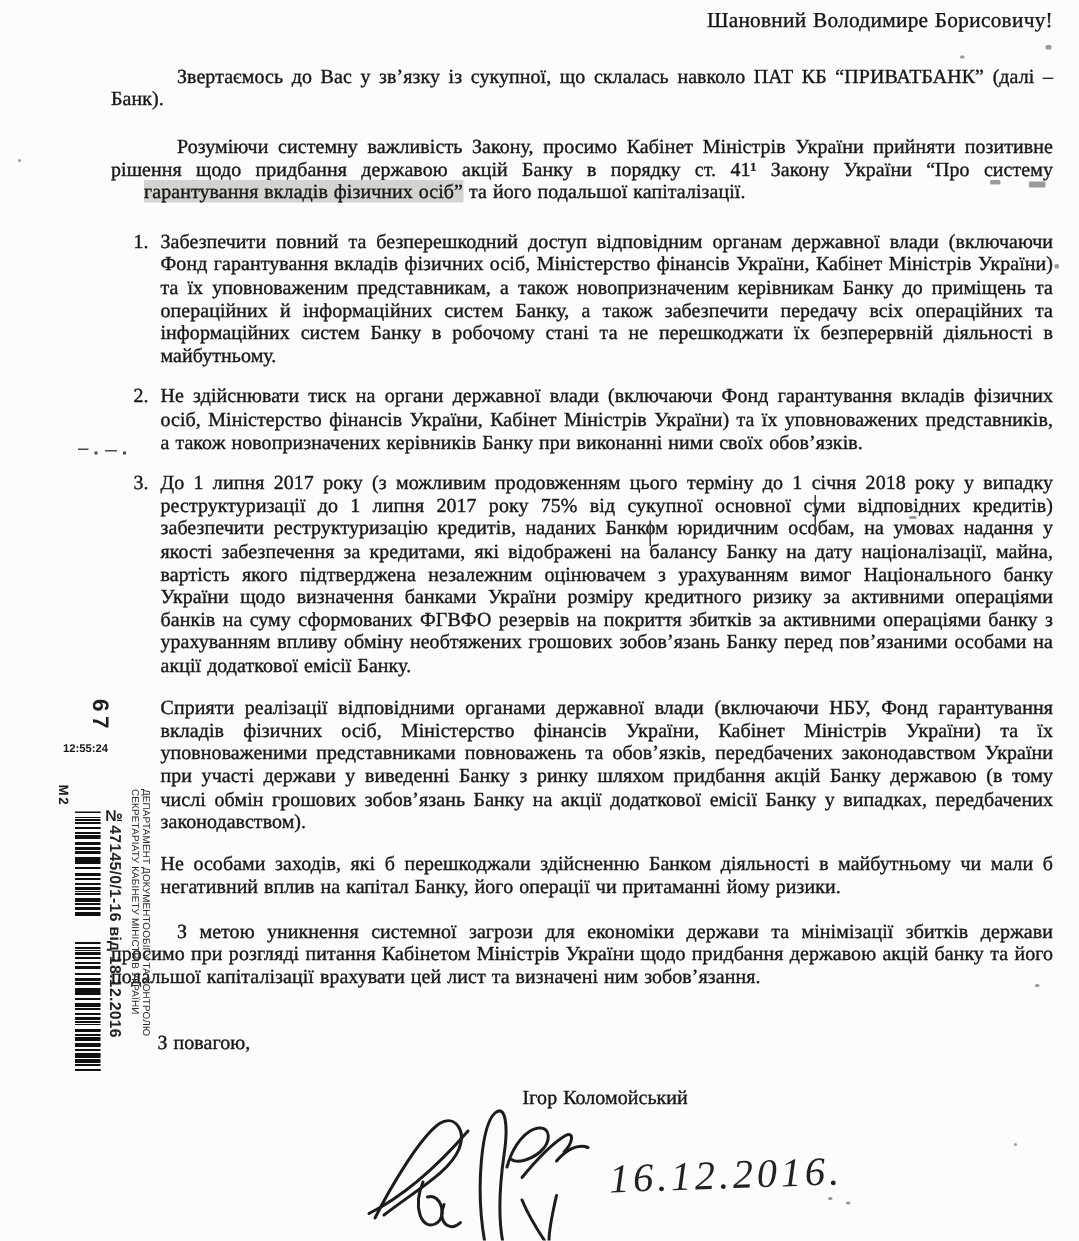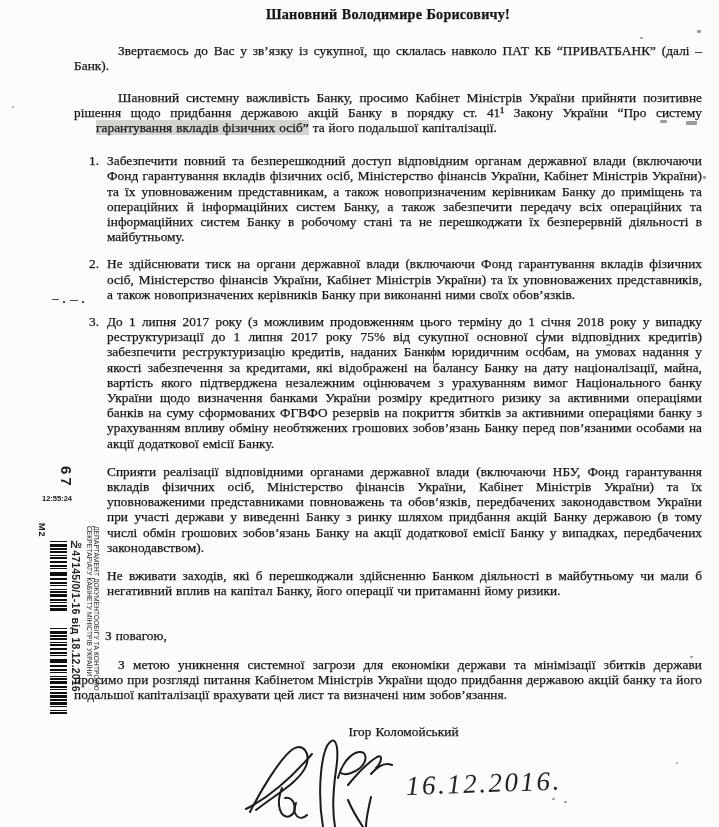--- a/index.html
+++ b/index.html
@@ -17,22 +17,22 @@
   .page{position:absolute;inset:0;}
   
   .textcol{
     position:absolute;left:74px;top:0;width:628px;
     font-size:13.3px;line-height:15.2px;
     text-align:justify;
     letter-spacing:0.05px;word-spacing:0.6px;
     -webkit-text-stroke:0.25px currentColor;
   }
   .greeting{
-    margin-top:7px;text-align:center;
-    font-size:14.2px;font-weight:700;letter-spacing:0.2px;
+    margin-top:7px;text-align:right;
+    font-size:14.2px;font-weight:400;letter-spacing:0.2px;
   }
   .para{margin:0;}
   .ind{text-indent:44px;}
   .mt-p1{margin-top:21px;}
   .mt-p2{margin-top:16px;}
   .mt-p3{margin-top:18px;}
   .list{margin-left:33px;}
   .item{position:relative;margin-top:12px;text-align:justify;}
   .item .num{position:absolute;left:-18px;top:0;}
   .item.first{margin-top:18px;}
@@ -81,43 +81,43 @@
 </head>
 <body>
 
 <div class="page">
 
   <div class="textcol">
     <div class="greeting">Шановний Володимире Борисовичу!</div>
 
     <p class="para ind mt-p1">Звертаємось до Вас у зв’язку із сукупної, що склалась навколо ПАТ КБ “ПРИВАТБАНК” (далі – Банк).</p>
 
-    <p class="para ind mt-p2"><span>Шановний системну важливість Банку, просимо Кабінет Міністрів України прийняти позитивне рішення щодо придбання державою акцій Банку в порядку ст. 41¹ Закону України “Про систему </span><span class="hl">гарантування вкладів фізичних осіб”</span><span> та його подальшої капіталізації.</span></p>
+    <p class="para ind mt-p2"><span>Розуміючи системну важливість Закону, просимо Кабінет Міністрів України прийняти позитивне рішення щодо придбання державою акцій Банку в порядку ст. 41¹ Закону України “Про систему </span><span class="hl">гарантування вкладів фізичних осіб”</span><span> та його подальшої капіталізації.</span></p>
 
 
     <div class="list">
       <div class="item first">
         <span class="num">1.</span>
         <span>Забезпечити повний та безперешкодний доступ відповідним органам державної влади (включаючи Фонд гарантування вкладів фізичних осіб, Міністерство фінансів України, Кабінет Міністрів України) та їх уповноваженим представникам, а також новопризначеним керівникам Банку до приміщень та операційних й інформаційних систем Банку, а також забезпечити передачу всіх операційних та інформаційних систем Банку в робочому стані та не перешкоджати їх безперервній діяльності в майбутньому.</span>
       </div>
       <div class="item">
         <span class="num">2.</span>
         <span>Не здійснювати тиск на органи державної влади (включаючи Фонд гарантування вкладів фізичних осіб, Міністерство фінансів України, Кабінет Міністрів України) та їх уповноважених представників, а також новопризначених керівників Банку при виконанні ними своїх обов’язків.</span>
       </div>
       <div class="item">
         <span class="num">3.</span>
         <span>До 1 липня 2017 року (з можливим продовженням цього терміну до 1 січня 2018 року у випадку реструктуризації до 1 липня 2017 року 75% від сукупної основної суми відповідних кредитів) забезпечити реструктуризацію кредитів, наданих Банком юридичним особам, на умовах надання у якості забезпечення за кредитами, які відображені на балансу Банку на дату націоналізації, майна, вартість якого підтверджена незалежним оцінювачем з урахуванням вимог Національного банку України щодо визначення банками України розміру кредитного ризику за активними операціями банків на суму сформованих ФГВФО резервів на покриття збитків за активними операціями банку з урахуванням впливу обміну необтяжених грошових зобов’язань Банку перед пов’язаними особами на акції додаткової емісії Банку.</span>
       </div>
     </div>
 
     <p class="para blockpara">Сприяти реалізації відповідними органами державної влади (включаючи НБУ, Фонд гарантування вкладів фізичних осіб, Міністерство фінансів України, Кабінет Міністрів України) та їх уповноваженими представниками повноважень та обов’язків, передбачених законодавством України при участі держави у виведенні Банку з ринку шляхом придбання акцій Банку державою (в тому числі обмін грошових зобов’язань Банку на акції додаткової емісії Банку у випадках, передбачених законодавством).</p>
-    <p class="para blockpara">Не вживати заходів, які б перешкоджали здійсненню Банком діяльності в майбутньому чи мали б негативний вплив на капітал Банку, його операції чи притаманні йому ризики.</p>
+    <p class="para blockpara">Не особами заходів, які б перешкоджали здійсненню Банком діяльності в майбутньому чи мали б негативний вплив на капітал Банку, його операції чи притаманні йому ризики.</p>
+    <p class="para final">З метою уникнення системної загрози для економіки держави та мінімізації збитків держави просимо при розгляді питання Кабінетом Міністрів України щодо придбання державою акцій банку та його подальшої капіталізації врахувати цей лист та визначені ним зобов’язання.</p>
+
     <p class="para closing-salutation">З повагою,</p>
-
-    <p class="para final">З метою уникнення системної загрози для економіки держави та мінімізації збитків держави просимо при розгляді питання Кабінетом Міністрів України щодо придбання державою акцій банку та його подальшої капіталізації врахувати цей лист та визначені ним зобов’язання.</p>
     <p class="para signer">Ігор Коломойський</p>
   </div>
 
   <div class="vtext mark-67">67</div>
   <div class="mark-time">12:55:24</div>
   <div class="vtext mark-m2">М2</div>
 
   <div class="barcode seg1"></div>
   <div class="barcode seg2"></div>
 

